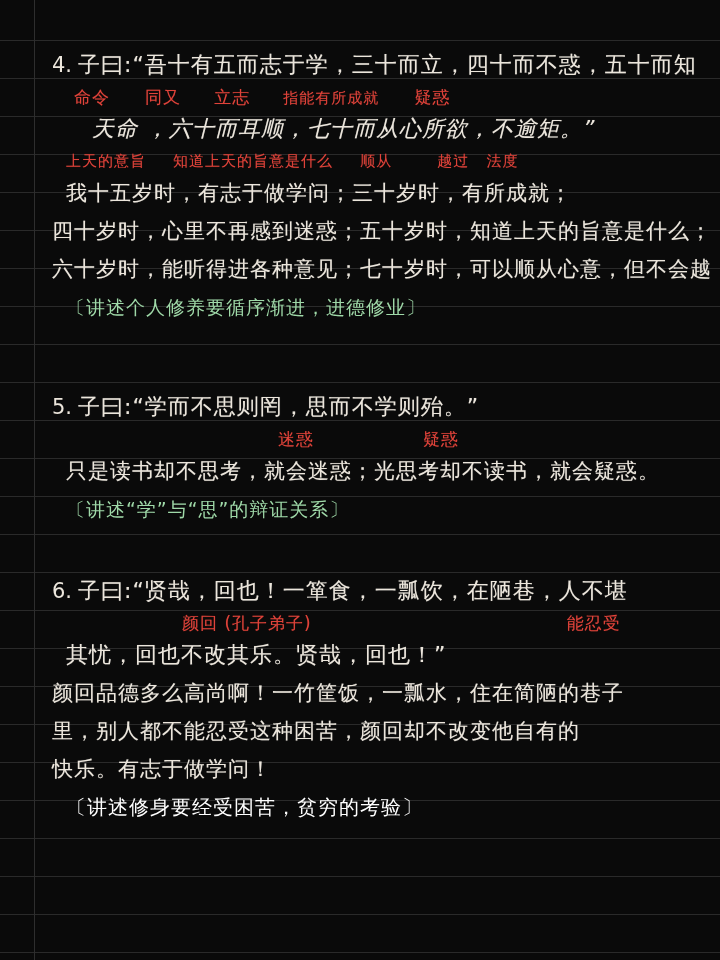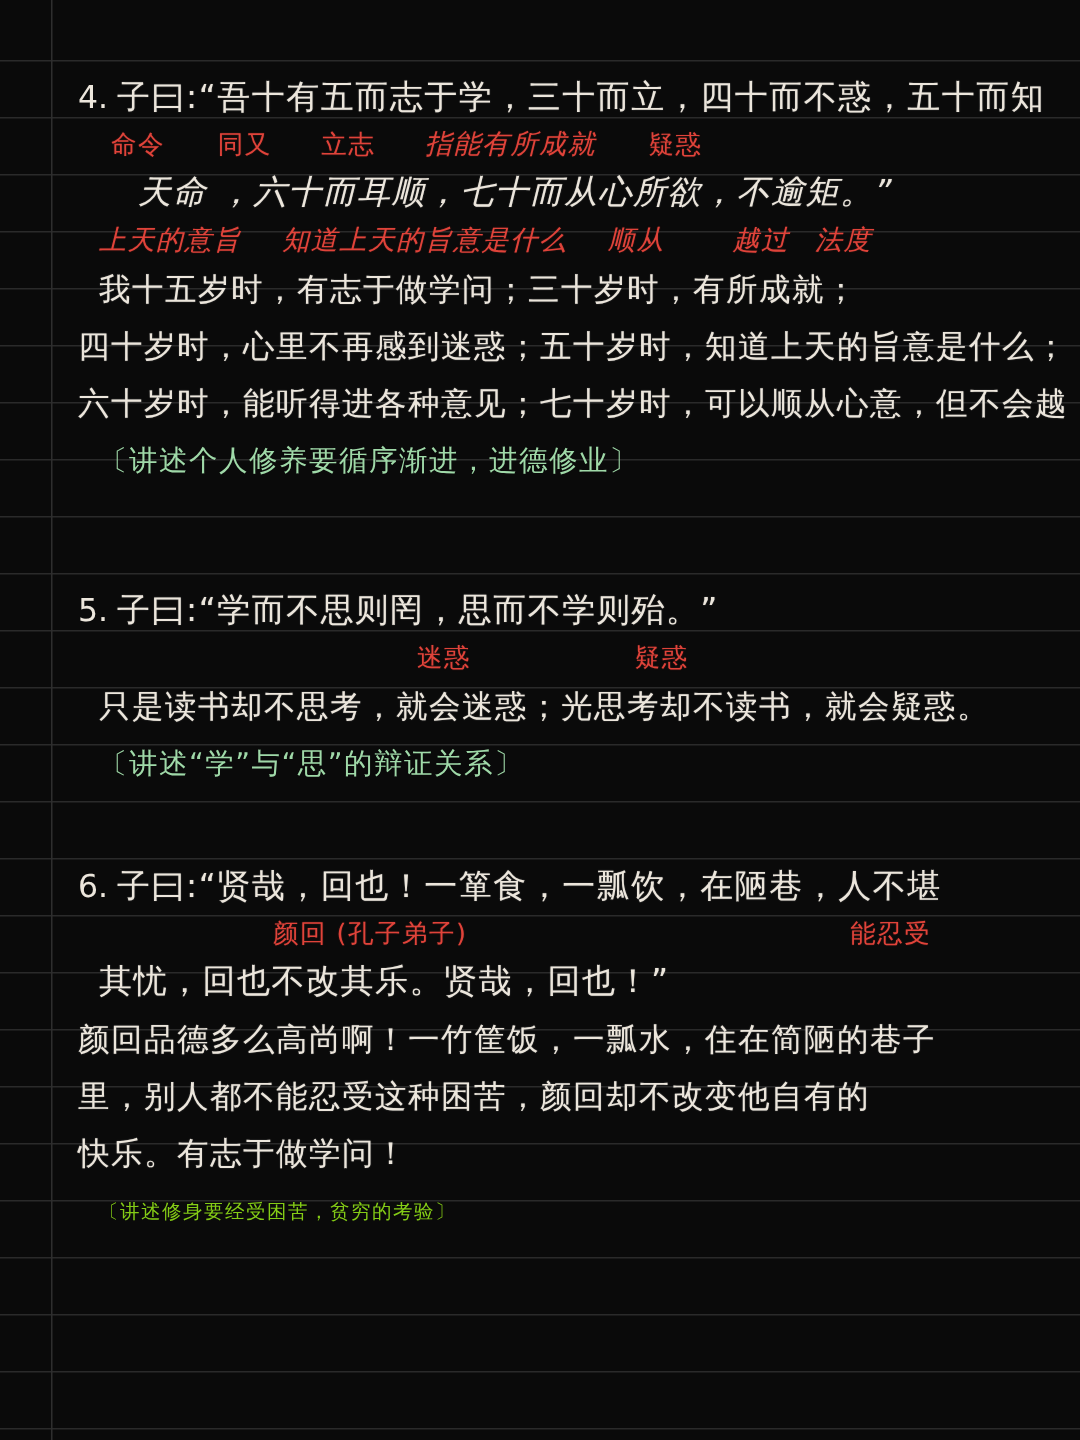--- a/index.html
+++ b/index.html
@@ -71,30 +71,30 @@
   .white.big {
     font-size: 22px;
   }
   
   .red {
     color: #e0433a;
     font-size: 17px;
     letter-spacing: 1px;
     text-shadow: 0 0 1px rgba(224,67,58,.4);
   }
-  .red.small { font-size: 18px; font-style: italic; }
+  .red.small { font-size: 15px; }
   
   .green {
     color: #9fd9a8;
     font-size: 19px;
     letter-spacing: 1px;
   }
   .bluegreen {
-    color: #84cc16;
-    font-size: 13px;
+    color: #ffffff;
+    font-size: 20px;
     letter-spacing: 1px;
   }
   .num {
     color: #ece6dc;
     font-size: 21px;
     margin-right: 6px;
   }
   
   .annrow {
     height: 26px;

